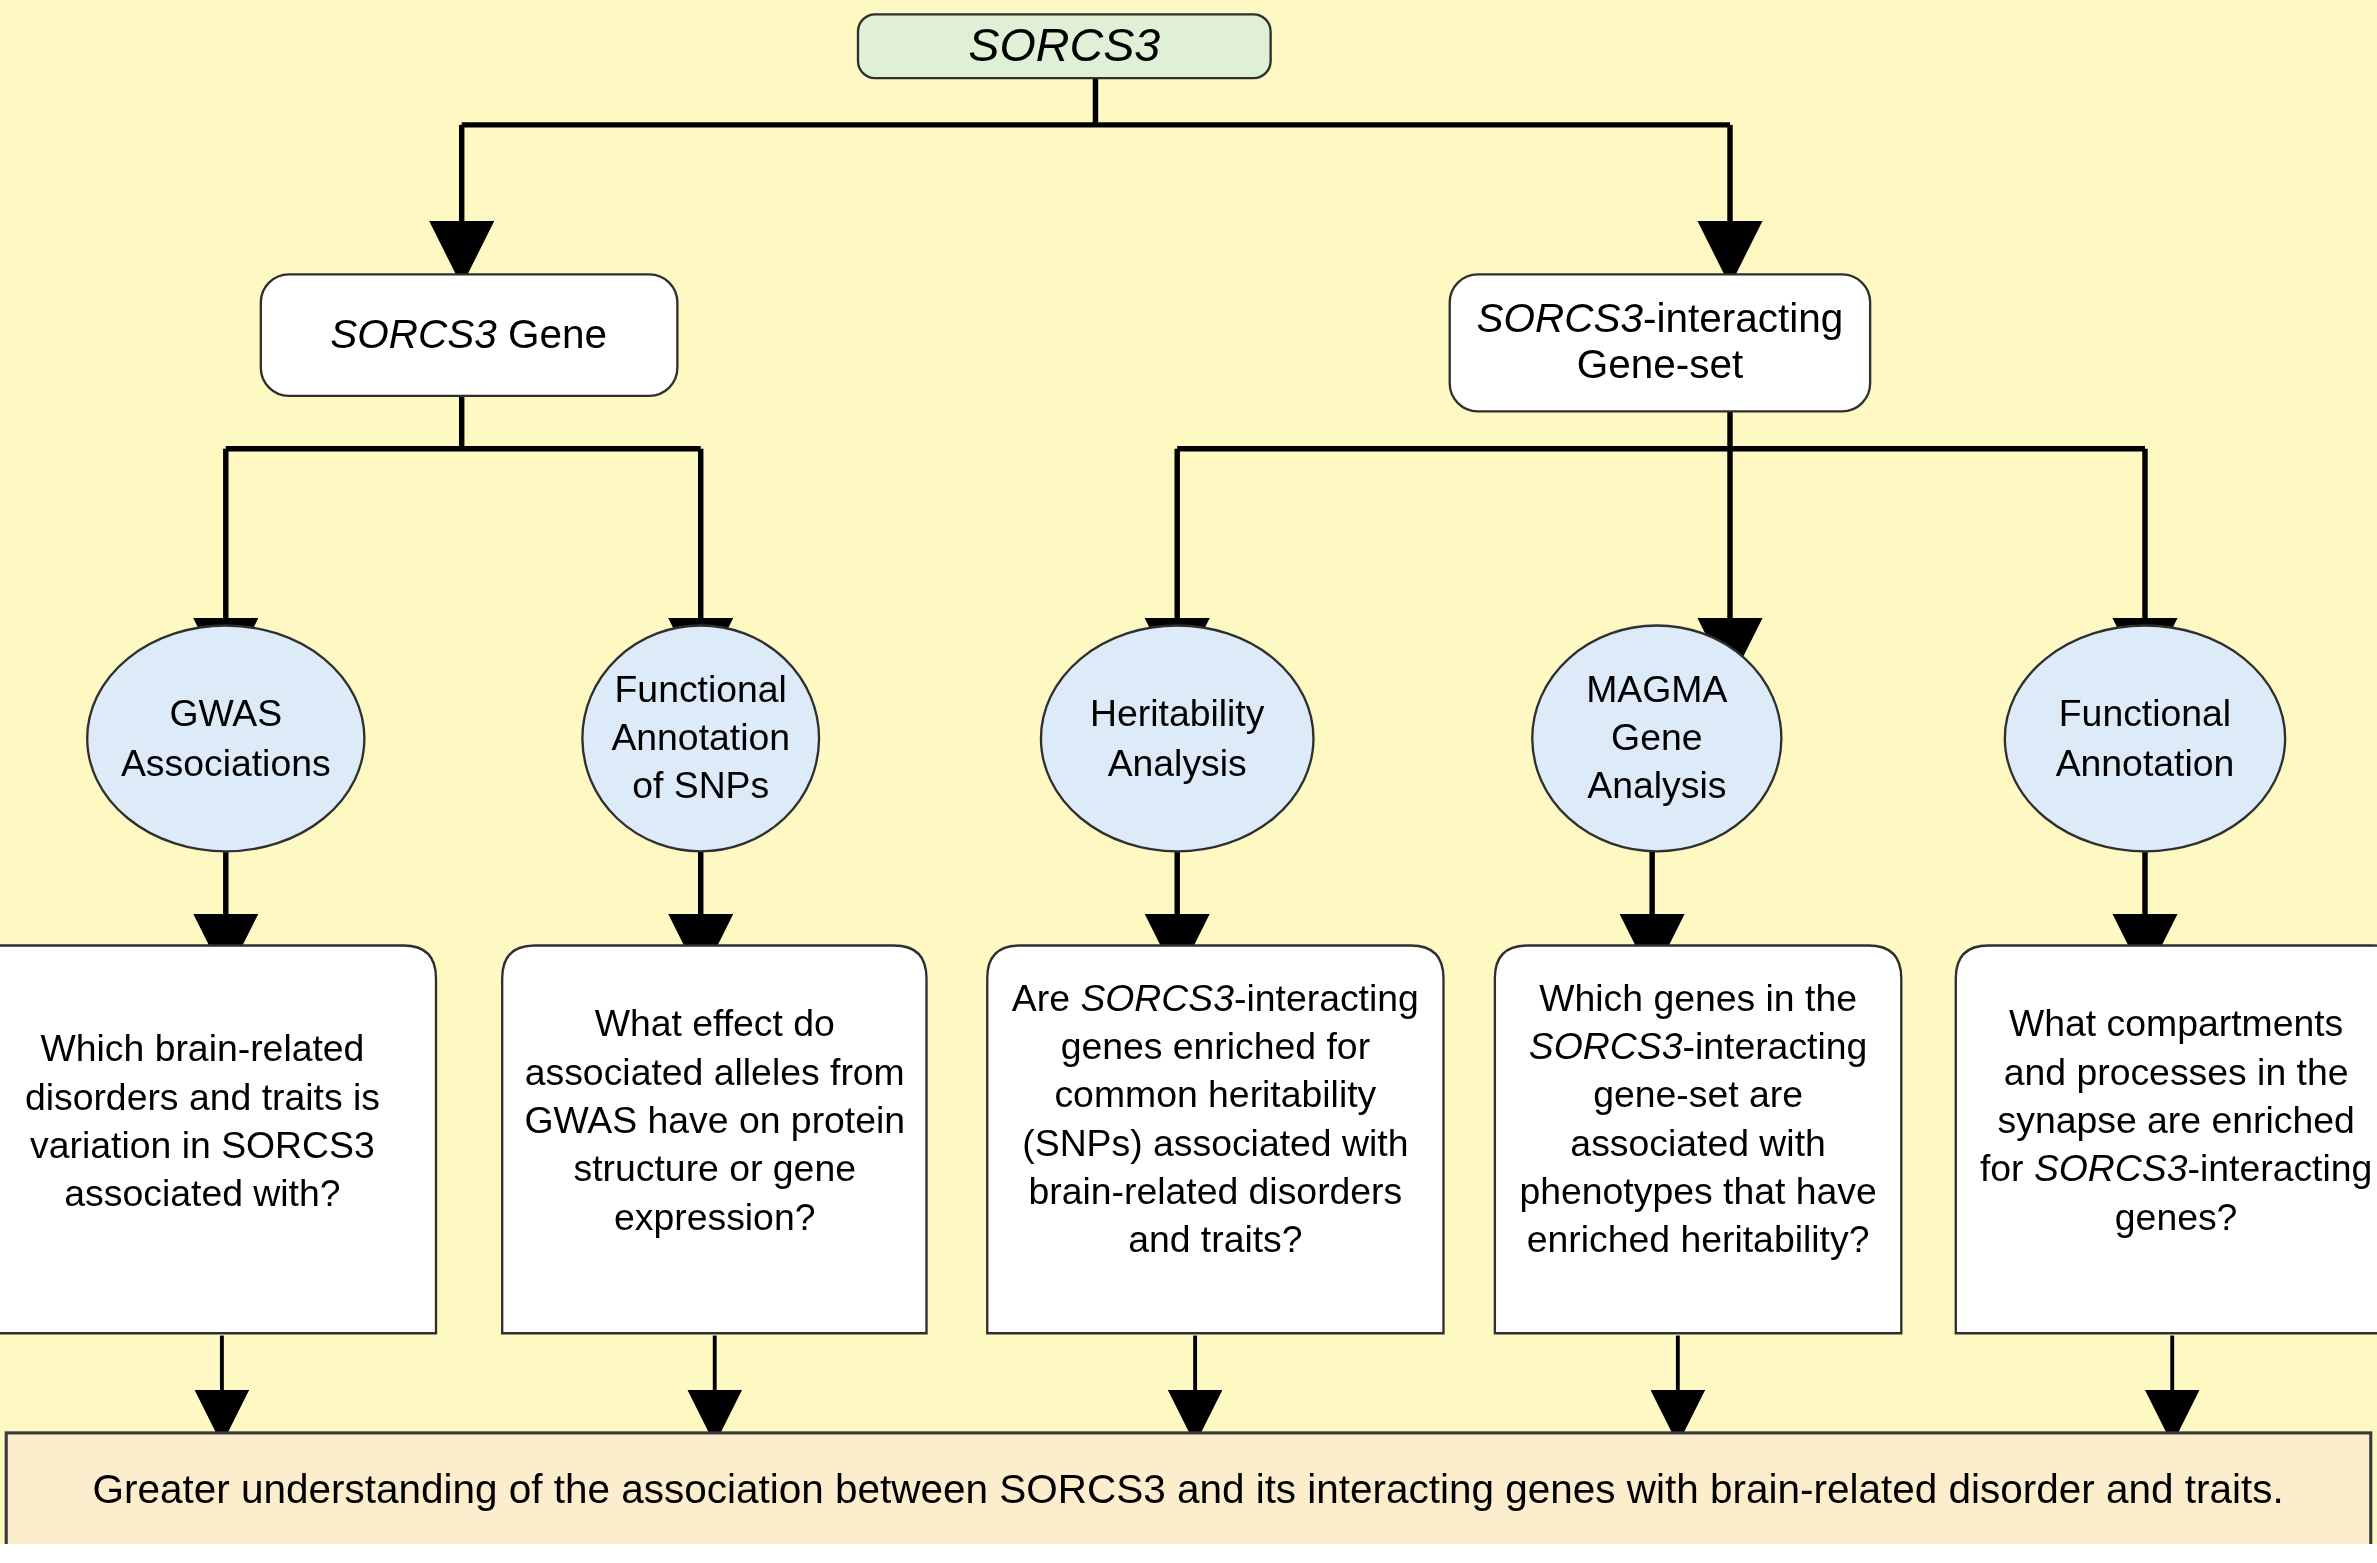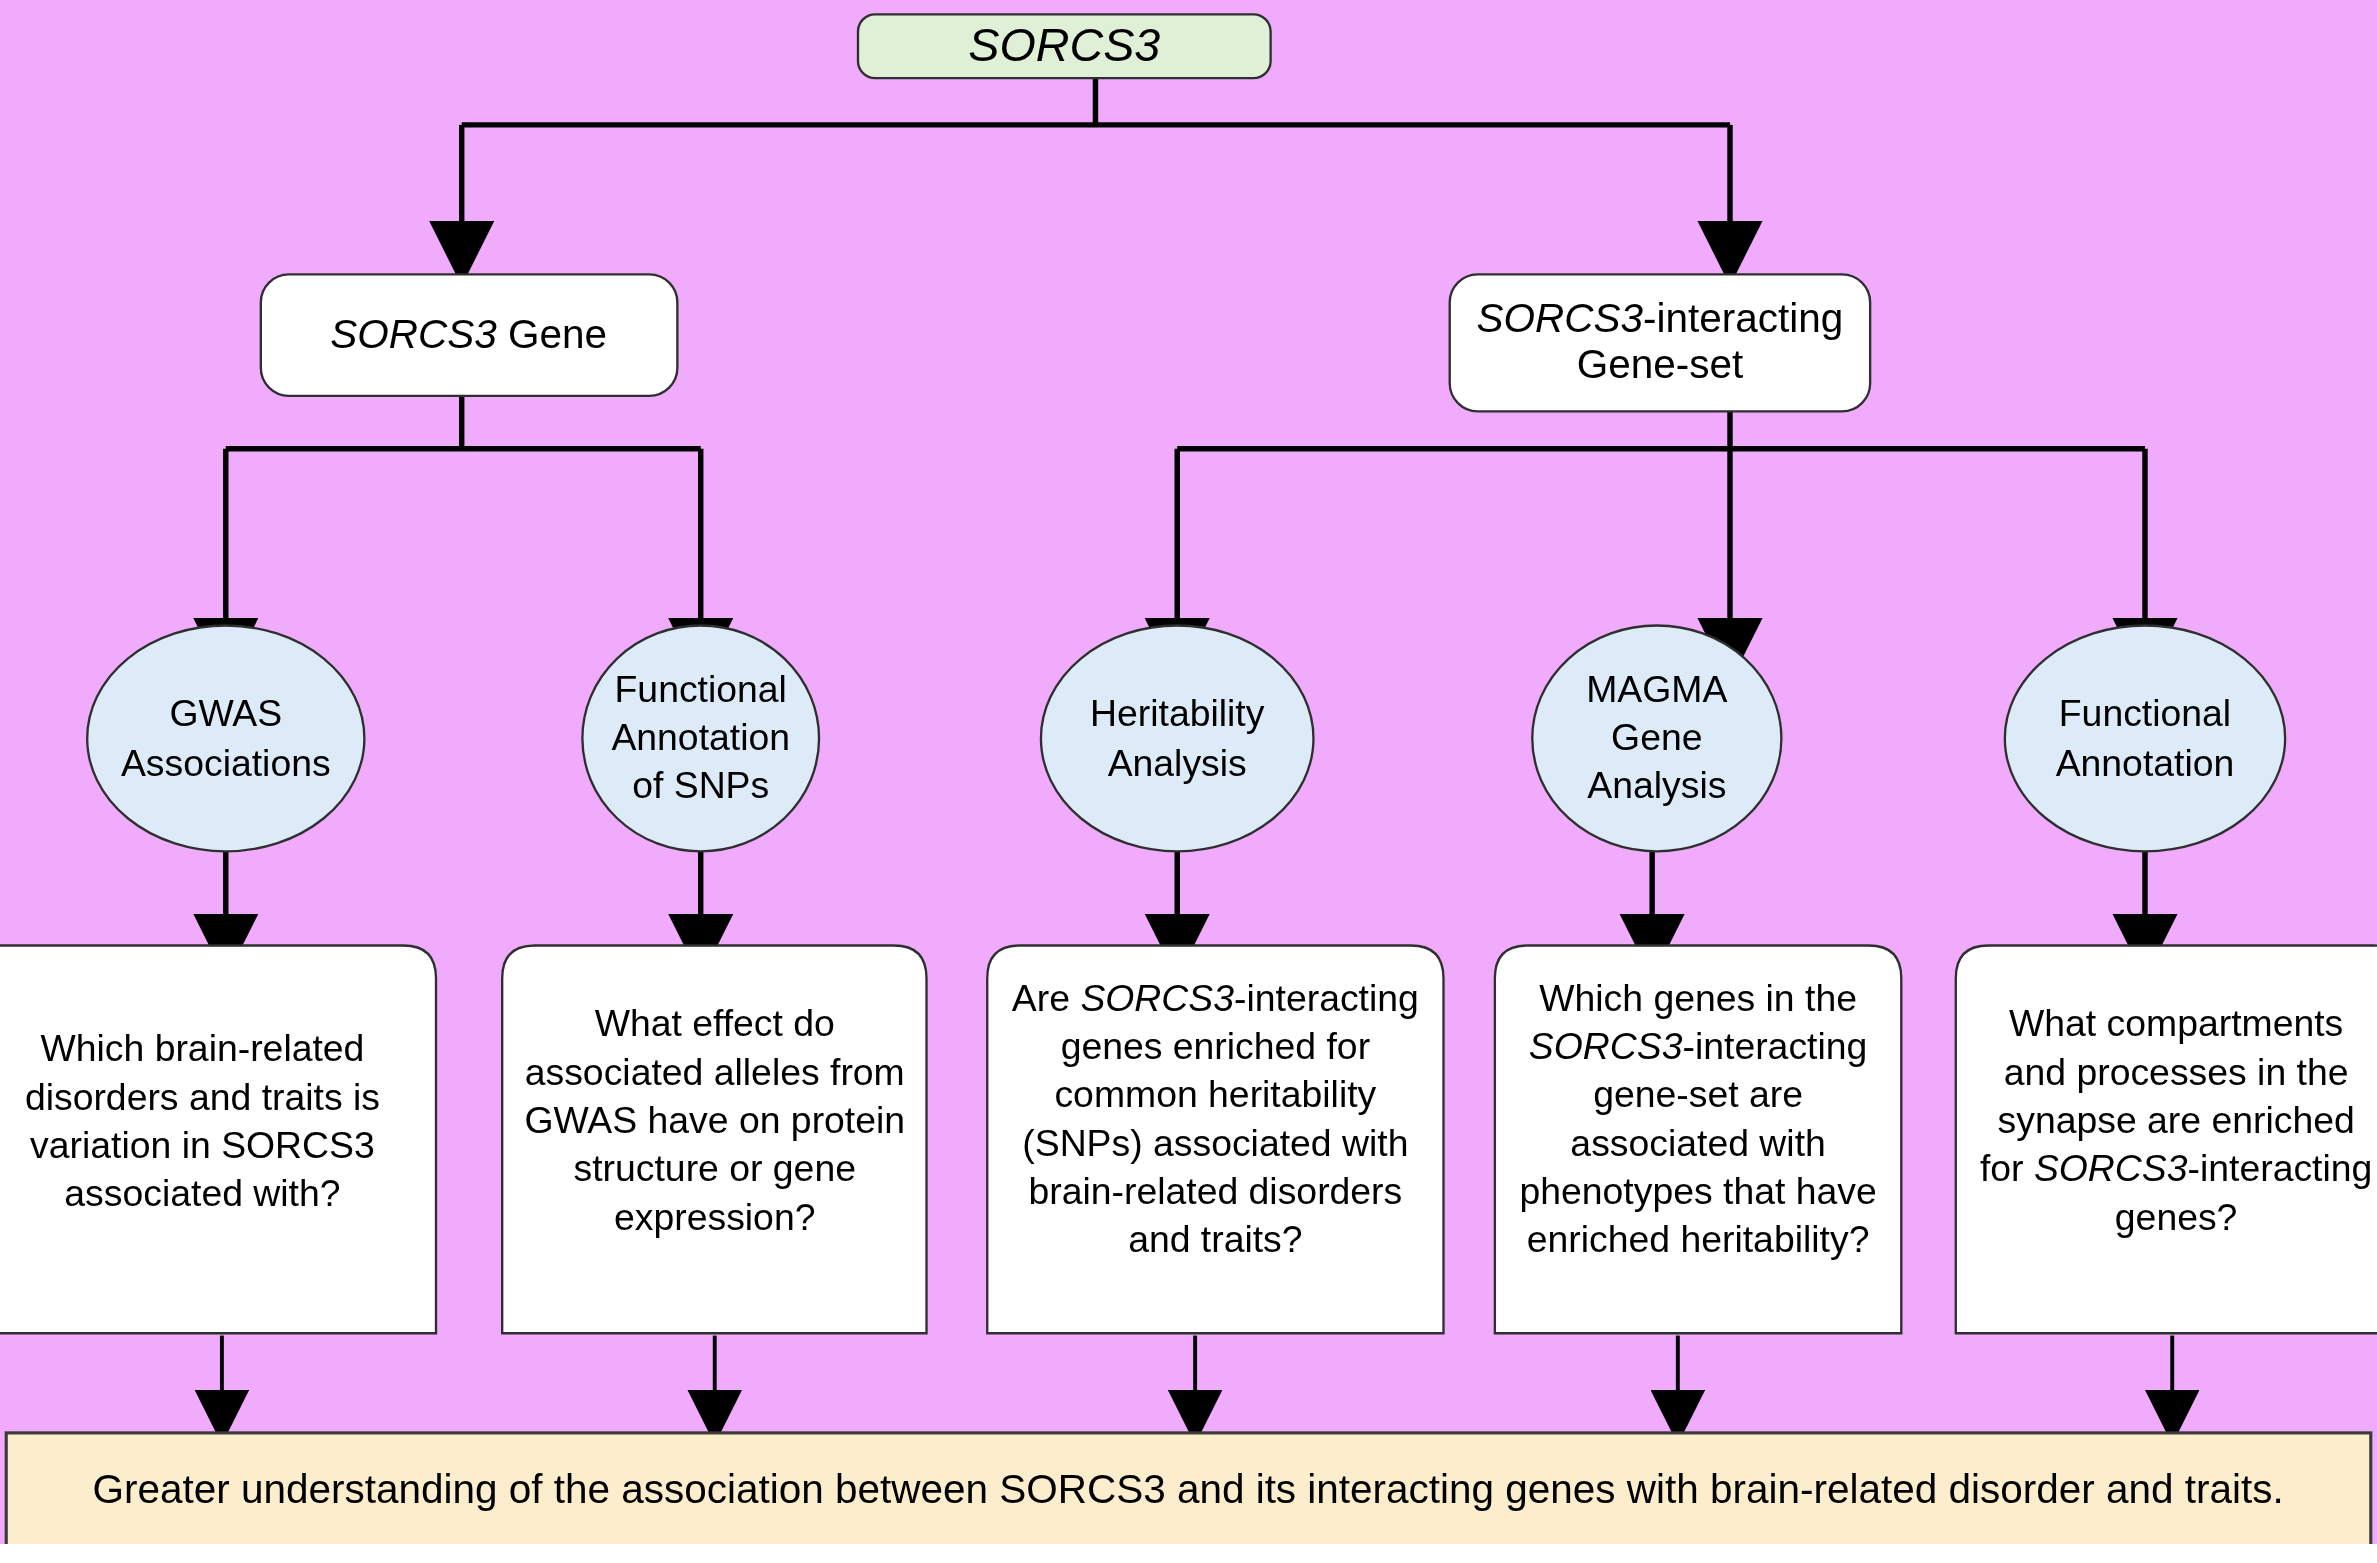--- a/index.html
+++ b/index.html
@@ -7,21 +7,21 @@
     padding: 0;
     background: #ffffff;
   }
   body {
     font-family: "Liberation Sans", sans-serif;
   }
   #stage {
     position: relative;
     width: 2377px;
     height: 1544px;
-    background: #f0abfc;
+    background: #fef9c3;
     overflow: hidden;
   }
   svg.flow {
     position: absolute;
     top: 0;
     left: 0;
     width: 2377px;
     height: 1564px;
   }
   .node-text {

